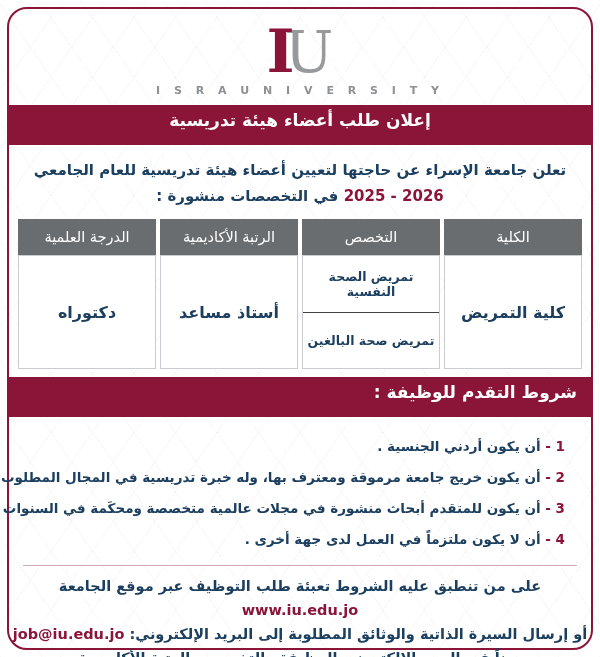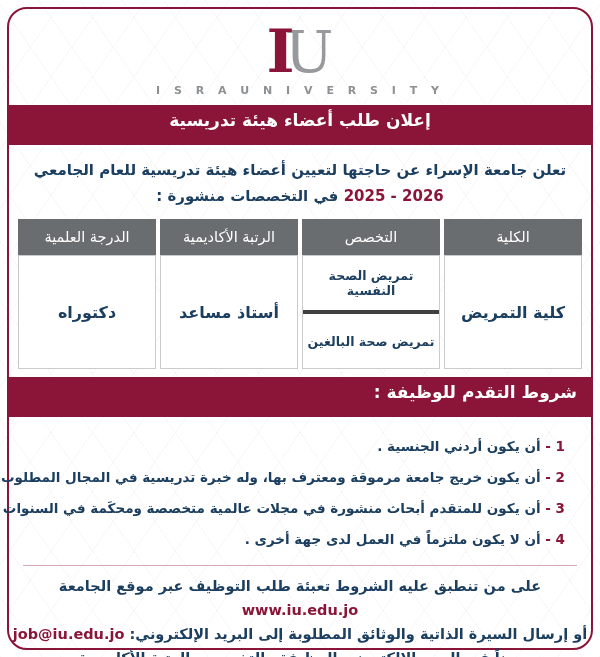--- a/index.html
+++ b/index.html
@@ -57,21 +57,21 @@
     height:36px; text-align:center;
   }
   table.jobs td {
     background:#ffffff; border:1px solid #c9ccce; height:112px;
     text-align:center; vertical-align:middle;
     color:#1c3f60; font-weight:bold; font-size:16px;
   }
   td.spec-cell { padding:0; }
   .spec-split { display:flex; flex-direction:column; height:112px; }
   .spec-item { flex:1; display:flex; align-items:center; justify-content:center; font-size:12.5px; }
-  .spec-item + .spec-item { border-top:4px solid #404040; }
+  .spec-item + .spec-item { border-top:1px solid #404040; }
   
   .conditions { direction:rtl; text-align:right; padding:14px 26px 0 20px; }
   .cond-row { color:#1c3f60; font-weight:bold; font-size:13.5px; line-height:31px; white-space:nowrap; }
   .cond-row .num { color:#8a1538; }
   
   .footer-sep { border-top:1px solid #d3a9b6; margin:10px 14px 0 14px; }
   .footer { direction:rtl; text-align:center; color:#1c3f60; font-weight:bold; font-size:14.5px; margin-top:8px; line-height:24px; }
   .footer .url { color:#8a1538; }
 </style>
 </head>

